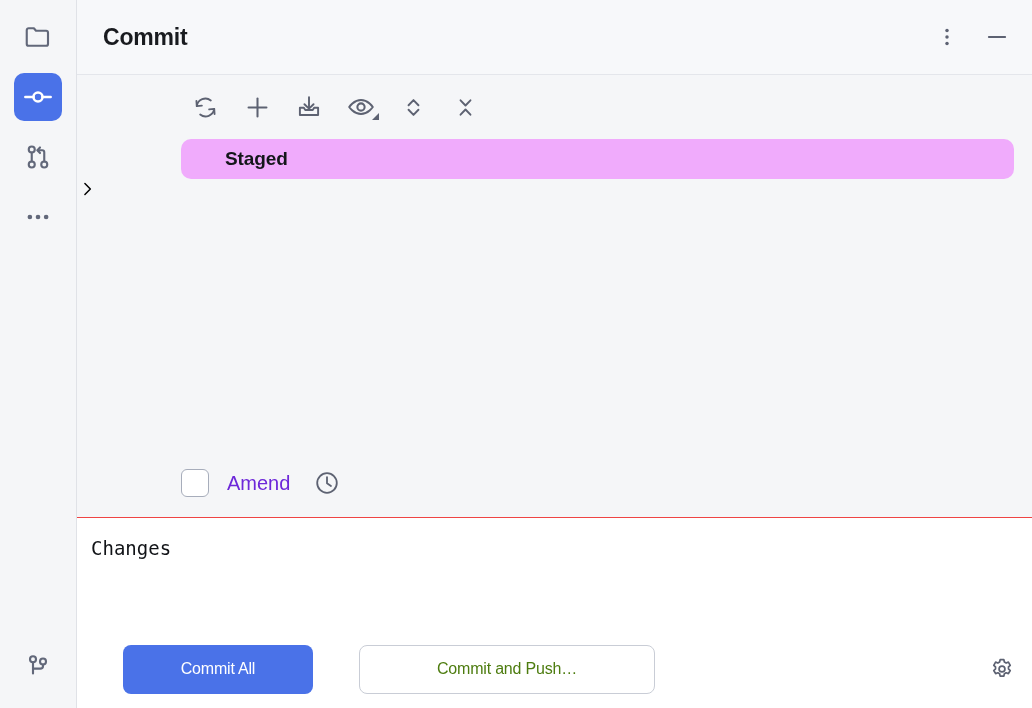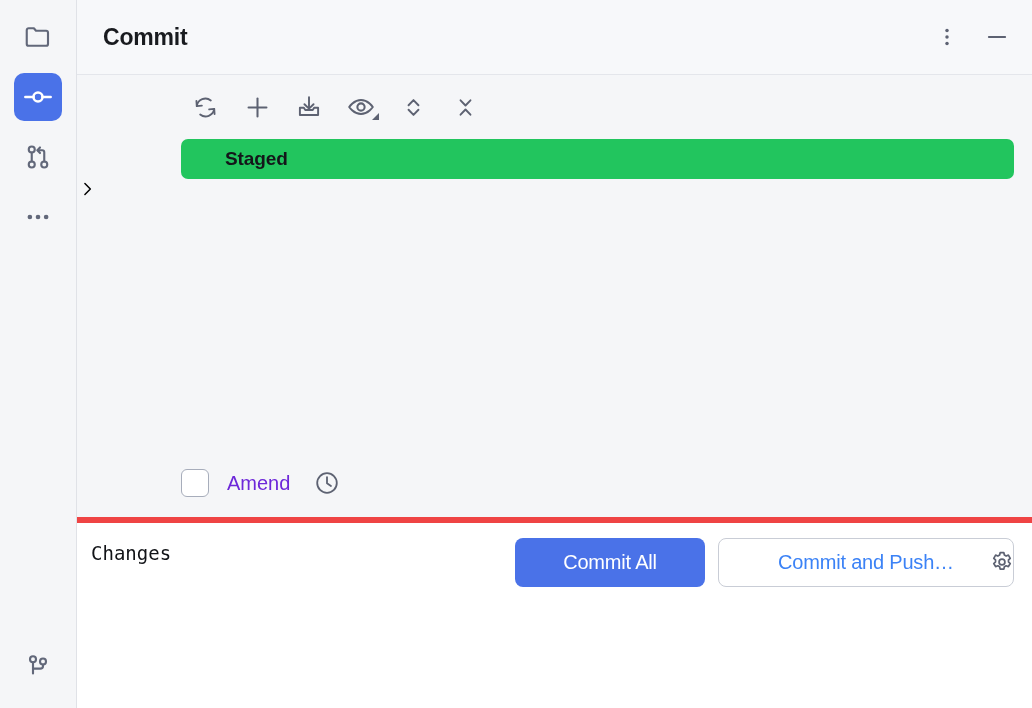--- a/index.html
+++ b/index.html
@@ -116,21 +116,21 @@
   .tree-row {
     height: 40px;
     display: flex;
     align-items: center;
     margin-left: 104px;
     margin-right: 18px;
     border-radius: 7px;
     padding-left: 44px;
     font-size: 19px;
   }
-  .tree-row.selected { background: #22c55e; }
+  .tree-row.selected { background: #f0abfc; border-radius: 10px; }
   .tree-row-wrap { position: relative; display: block; }
   .tree-label {
     font-weight: bold;
     color: #14161a;
     letter-spacing: -0.1px;
   }
   .tree-count {
     margin-left: 13px;
     color: #8b91a1;
     font-weight: normal;
@@ -159,24 +159,24 @@
     margin-left: 22px;
     width: 30px; height: 30px;
     display: flex; align-items: center; justify-content: center;
     color: #5d6272;
   }
 
   
   .message-area {
     flex: 0 0 191px;
     background: #ffffff;
-    border-top: 6px solid #ef4444;
-    position: relative;
-    display: flex;
-    flex-direction: row;
+    border-top: 1px solid #ef4444;
+    position: relative;
+    display: flex;
+    flex-direction: column;
     gap: 23px;
   }
   .message-text {
     padding: 18px 20px 0 14px;
     font-family: "DejaVu Sans Mono", monospace;
     font-size: 19px;
     color: #111317;
     line-height: 1.3;
     white-space: pre-wrap;
     flex: 1 1 auto;
@@ -185,35 +185,36 @@
     height: 78px;
     display: flex;
     align-items: center;
     padding: 0 18px 0 13px;
     gap: 13px;
     position: relative;
   }
   .btn {
     height: 49px;
     border-radius: 8px;
-    font-size: 20px;
+    font-size: 16px;
     display: flex;
     align-items: center;
     justify-content: center;
     padding: 0 19px;
     letter-spacing: -0.2px;
+    margin-left: 33px;
   }
   .btn-primary {
     background: #4a72e8;
     color: #ffffff;
     min-width: 190px;
   }
   .btn-secondary {
     background: #ffffff;
-    color: #3b82f6;
+    color: #4d7c0f;
     border: 1.4px solid #c9cdd6;
     min-width: 296px;
   }
   .settings-corner {
     position: absolute;
     right: 13px;
     top: 50%;
     transform: translateY(-50%);
     width: 34px; height: 34px;
     display: flex; align-items: center; justify-content: center;

